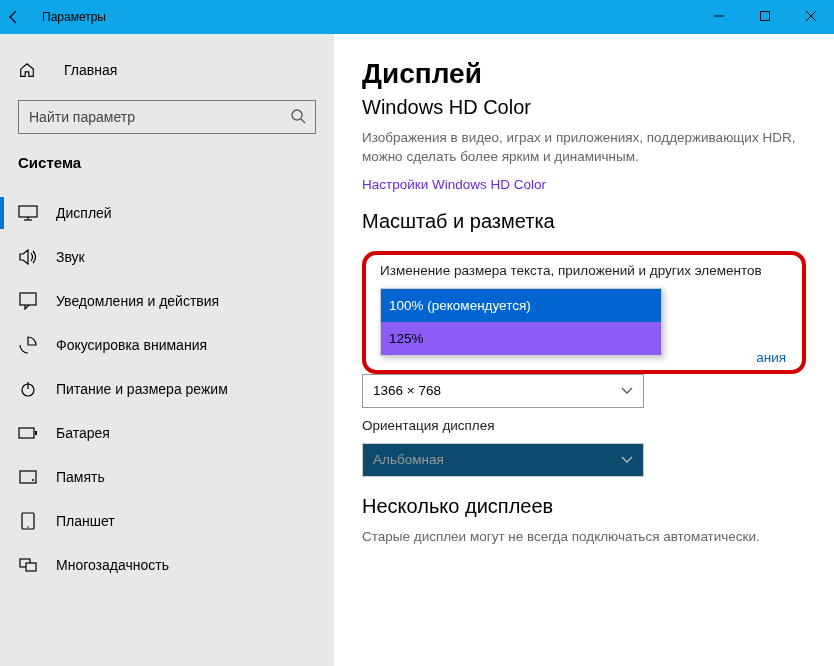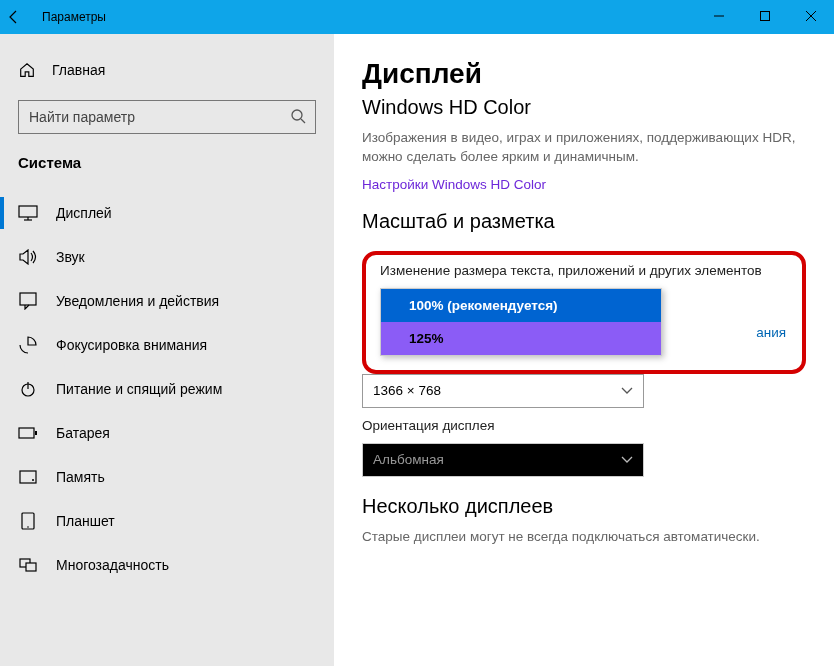--- a/index.html
+++ b/index.html
@@ -63,21 +63,21 @@
   .sidebar {
     width: 334px;
     background: #e8e8e8;
     padding-top: 16px;
     display: flex;
     flex-direction: column;
   }
   .home-row {
     display:flex;
     align-items:center;
-    gap:16px;
+    gap:28px;
     padding: 6px 18px 6px 18px;
     height: 40px;
     cursor:pointer;
   }
   .search-wrap {
     margin: 10px 18px 12px 18px;
     position: relative;
   }
   .search-wrap input {
     width: 100%;
@@ -172,56 +172,55 @@
     color:#222;
   }
   .dropdown-open {
     width: 282px;
     border:1px solid #ccc;
     box-shadow: 2px 2px 6px rgba(0,0,0,0.25);
     font-size:13.5px;
     background:#fff;
   }
   .dropdown-open .opt {
-    padding: 9px 28px;
+    padding: 9px 8px;
     cursor:pointer;
-    font-weight:bold;
   }
   .dropdown-open .opt.selected {
     background:#0064d1;
     color:#fff;
   }
   .dropdown-open .opt.hover {
     background:#8b5cf6;
   }
   .partial-link {
     position:absolute;
     right:16px;
-    top:70px;
+    top:95px;
     color:#0066b4;
     font-size:13.5px;
   }
   .select {
     width: 282px;
     height:34px;
     border:1px solid #999;
     display:flex;
     align-items:center;
     justify-content:space-between;
     padding:0 10px;
     font-size:13.5px;
     cursor:pointer;
     margin-bottom:4px;
   }
   .select .chev {
     font-size:11px;
     color:#555;
   }
   .select.disabled {
-    background:#000000;
+    background:#0c4a6e;
     color:#999;
     border-color:#ccc;
     cursor:default;
   }
   .mt-18 { margin-top:18px; }
   .mt-10 { margin-top:10px; }
   svg { display:block; }
 </style>
 </head>
 <body>
@@ -317,21 +316,21 @@
           </span>
           <span class="label">Фокусировка внимания</span>
         </div>
         <div class="nav-item">
           <span class="icon">
             <svg width="18" height="18" viewBox="0 0 18 18">
                 <circle cx="9" cy="10" r="6" stroke="#000" fill="none" stroke-width="1.2"></circle>
                 <line x1="9" y1="2" x2="9" y2="9" stroke="#000" stroke-width="1.2"></line>
               </svg>
           </span>
-          <span class="label">Питание и спящий режим</span>
+          <span class="label">Питание и размера режим</span>
         </div>
         <div class="nav-item">
           <span class="icon">
             <svg width="20" height="12" viewBox="0 0 20 12">
                 <rect x="1" y="1" width="15" height="10" stroke="#000" fill="none" stroke-width="1.2"></rect>
                 <rect x="17" y="4" width="2" height="4" fill="#000"></rect>
               </svg>
           </span>
           <span class="label">Батарея</span>
         </div>

